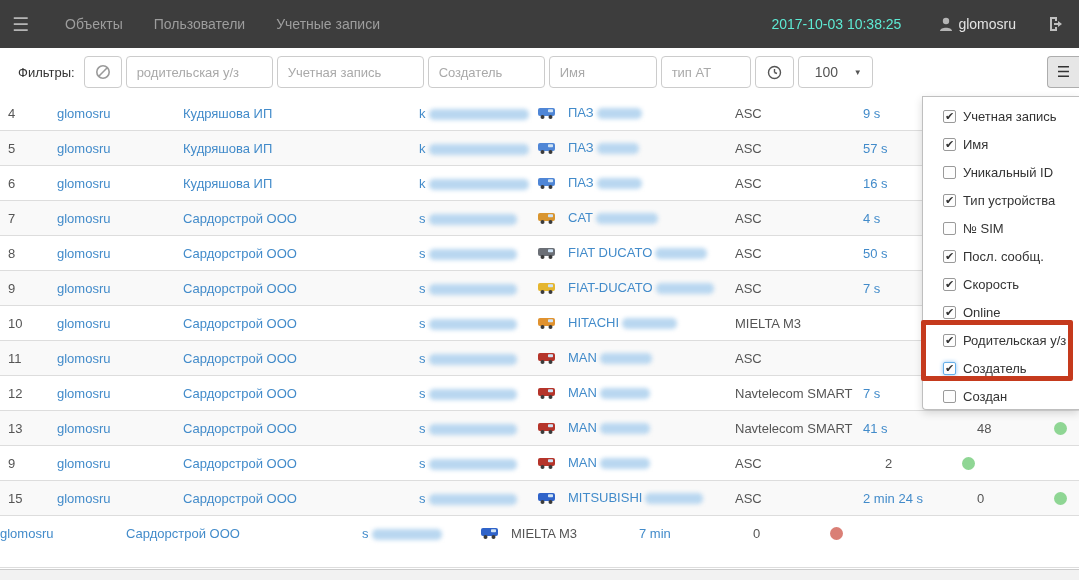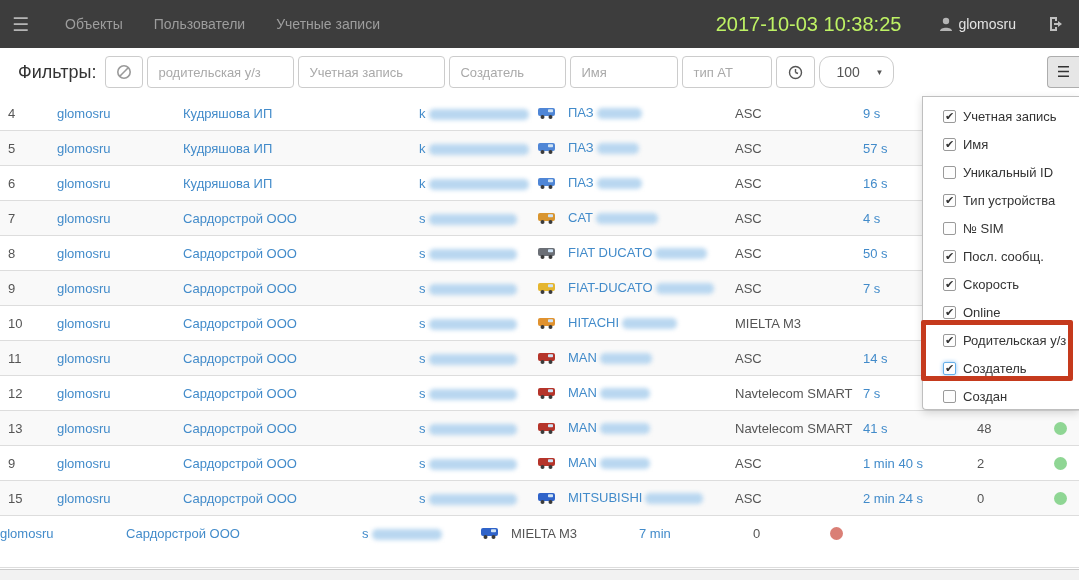--- a/index.html
+++ b/index.html
@@ -6,36 +6,36 @@
   body{width:1079px;height:580px;overflow:hidden;background:#fff;
        font-family:"Liberation Sans","DejaVu Sans",sans-serif;position:relative;}
   .app{position:absolute;inset:0;}
 
   
   .topbar{height:48px;background:#3d3d3d;display:flex;align-items:center;padding:0 14px 0 12px;box-sizing:border-box;}
   .hamburger{color:#b5b5b5;font-size:19px;cursor:pointer;width:22px;}
   .topnav{display:flex;align-items:center;justify-content:center;}
   .topnav .nav-item{color:#9d9d9d;font-size:14px;margin-left:31px;cursor:pointer;}
   .topbar-right{margin-left:auto;display:flex;align-items:center;}
-  .datetime{color:#bef264;font-size:20px;}
+  .datetime{color:#5eead4;font-size:14px;}
   .userbox{display:flex;align-items:center;margin-left:38px;}
   .userbox svg{margin-right:5px;}
   .username{color:#e4e4e4;font-size:14px;}
   .logout{margin-left:32px;cursor:pointer;display:flex;align-items:center;}
 
   
   .filterbar{height:48px;display:flex;align-items:center;padding-left:18px;box-sizing:border-box;background:#fff;}
-  .filter-label{font-size:18px;color:#333;margin-right:9px;}
+  .filter-label{font-size:13px;color:#333;margin-right:9px;}
   .btn{height:32px;border:1px solid #ccc;border-radius:4px;background:#fff;display:flex;align-items:center;justify-content:center;box-sizing:border-box;cursor:pointer;}
   .btn-clear{width:38px;margin-right:4px;}
   .f-input{height:32px;border:1px solid #ccc;border-radius:4px;box-sizing:border-box;margin-right:4px;padding:0 10px;font-size:13px;color:#555;font-family:"Liberation Sans","DejaVu Sans",sans-serif;outline:none;}
   .f-input::placeholder{color:#a9a9a9;opacity:1;}
   .w-parent{width:147px}.w-account{width:147px}.w-creator{width:117px}.w-name{width:108px}.w-type{width:90px}
   .btn-time{width:39px;margin-right:4px;}
-  .pagesize{width:75px;height:32px;border:1px solid #ccc;border-radius:11px;box-sizing:border-box;display:flex;align-items:center;justify-content:space-between;padding:0 10px 0 16px;font-size:14px;color:#555;cursor:pointer;background:#fff;}
+  .pagesize{width:75px;height:32px;border:1px solid #ccc;border-radius:4px;box-sizing:border-box;display:flex;align-items:center;justify-content:space-between;padding:0 10px 0 16px;font-size:14px;color:#555;cursor:pointer;background:#fff;}
   .caret{font-size:8px;color:#555;}
   .btn-cols{width:32px;margin-left:auto;background:#e6e6e6;border-color:#adadad;border-top-right-radius:0;border-bottom-right-radius:0;border-right:none;font-size:15px;color:#333;}
 
   
   .table{position:absolute;top:96px;left:0;width:1079px;}
   .trow{display:flex;border-bottom:1px solid #ddd;height:35px;box-sizing:border-box;background:#fff;}
   .trow.stripe{background:#f9f9f9;}
   .trow.tall{height:52px;}
   .cell{box-sizing:border-box;flex-shrink:0;font-size:13px;color:#555;padding-top:10px;overflow:hidden;white-space:nowrap;}
   .c-num{width:57px;padding-left:8px;}
@@ -273,21 +273,20 @@
     <div class="cell c-icon">
           <svg width="19" height="15" viewBox="0 0 19 15">
             <rect x="1" y="3" width="17" height="8" rx="2" fill="#b5342a"></rect>
             <rect x="11" y="4.2" width="5" height="3" rx="0.8" fill="#cfe3f5"></rect>
             <circle cx="5.5" cy="12" r="2" fill="#3a3a3a"></circle>
             <circle cx="13.5" cy="12" r="2" fill="#3a3a3a"></circle>
           </svg>
         </div>
     <div class="cell c-obj"><a class="lnk">MAN<span class="redact" style="width: 52px;"></span></a></div>
     <div class="cell c-type">ASC</div>
-    <div class="cell c-last"><a class="lnk">14 s</a></div>
     <div class="cell c-speed"></div>
     <div class="cell c-online"></div>
   </div>
 
   <div class="trow">
     <div class="cell c-num">12</div>
     <div class="cell c-account"><a class="lnk">glomosru</a></div>
     <div class="cell c-name"><a class="lnk">Сардорстрой ООО</a></div>
     <div class="cell c-creator"><a class="lnk">s<span class="redact" style="width: 88px;"></span></a></div>
     <div class="cell c-icon">
@@ -333,21 +332,20 @@
     <div class="cell c-icon">
           <svg width="19" height="15" viewBox="0 0 19 15">
             <rect x="1" y="3" width="17" height="8" rx="2" fill="#b5342a"></rect>
             <rect x="11" y="4.2" width="5" height="3" rx="0.8" fill="#cfe3f5"></rect>
             <circle cx="5.5" cy="12" r="2" fill="#3a3a3a"></circle>
             <circle cx="13.5" cy="12" r="2" fill="#3a3a3a"></circle>
           </svg>
         </div>
     <div class="cell c-obj"><a class="lnk">MAN<span class="redact" style="width: 50px;"></span></a></div>
     <div class="cell c-type">ASC</div>
-    <div class="cell c-last"><a class="lnk">1 min 40 s</a></div>
     <div class="cell c-speed">2</div>
     <div class="cell c-online"><span class="dot green"></span></div>
   </div>
 
   <div class="trow stripe">
     <div class="cell c-num">15</div>
     <div class="cell c-account"><a class="lnk">glomosru</a></div>
     <div class="cell c-name"><a class="lnk">Сардорстрой ООО</a></div>
     <div class="cell c-creator"><a class="lnk">s<span class="redact" style="width: 88px;"></span></a></div>
     <div class="cell c-icon">

